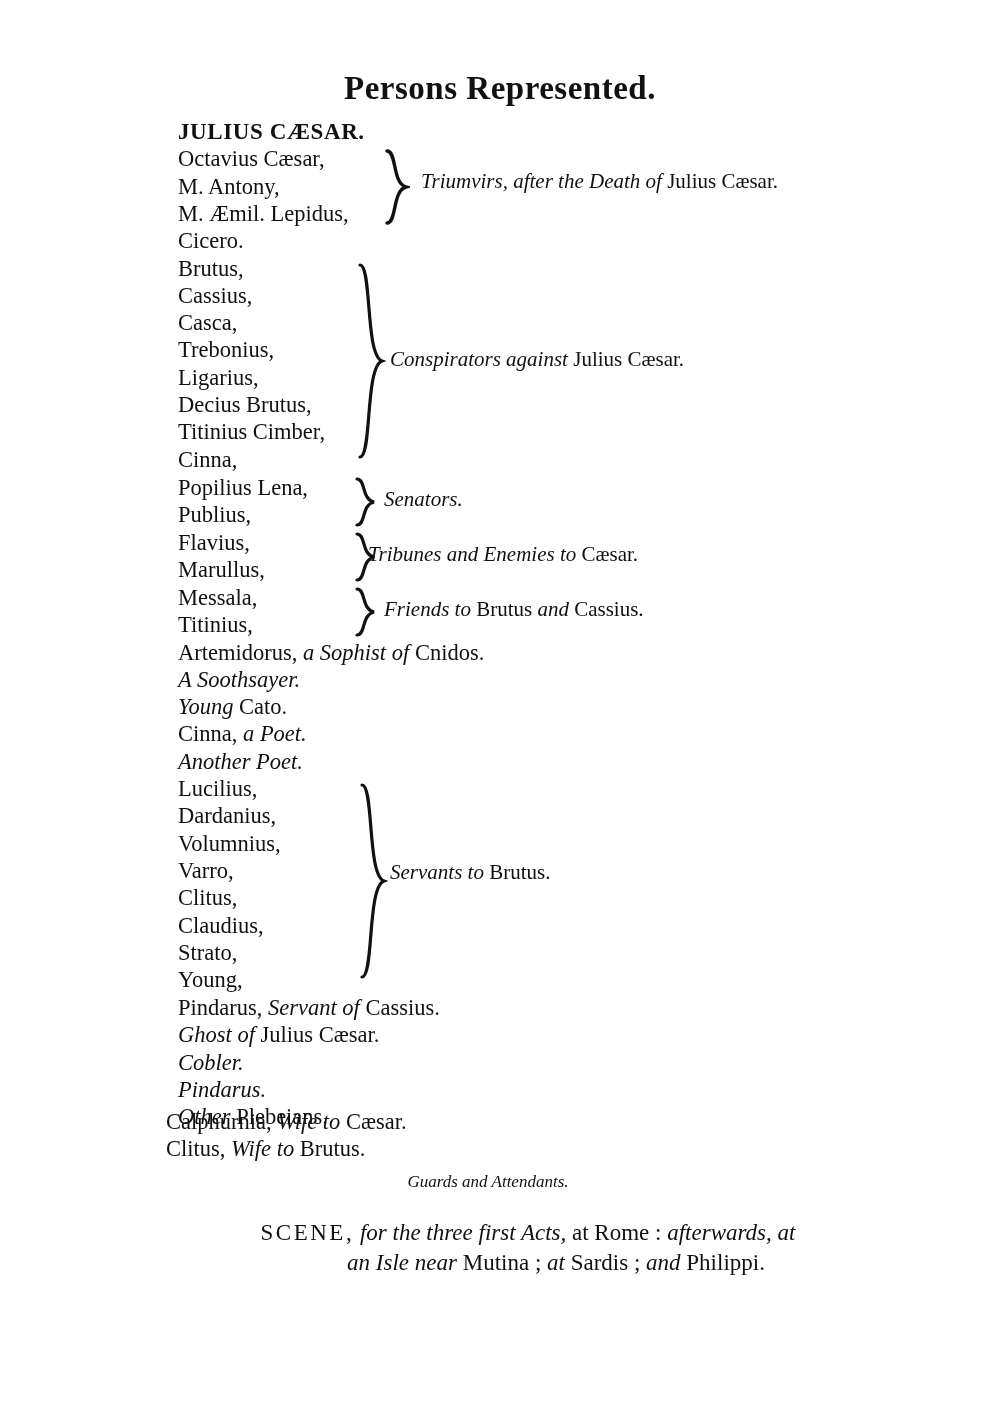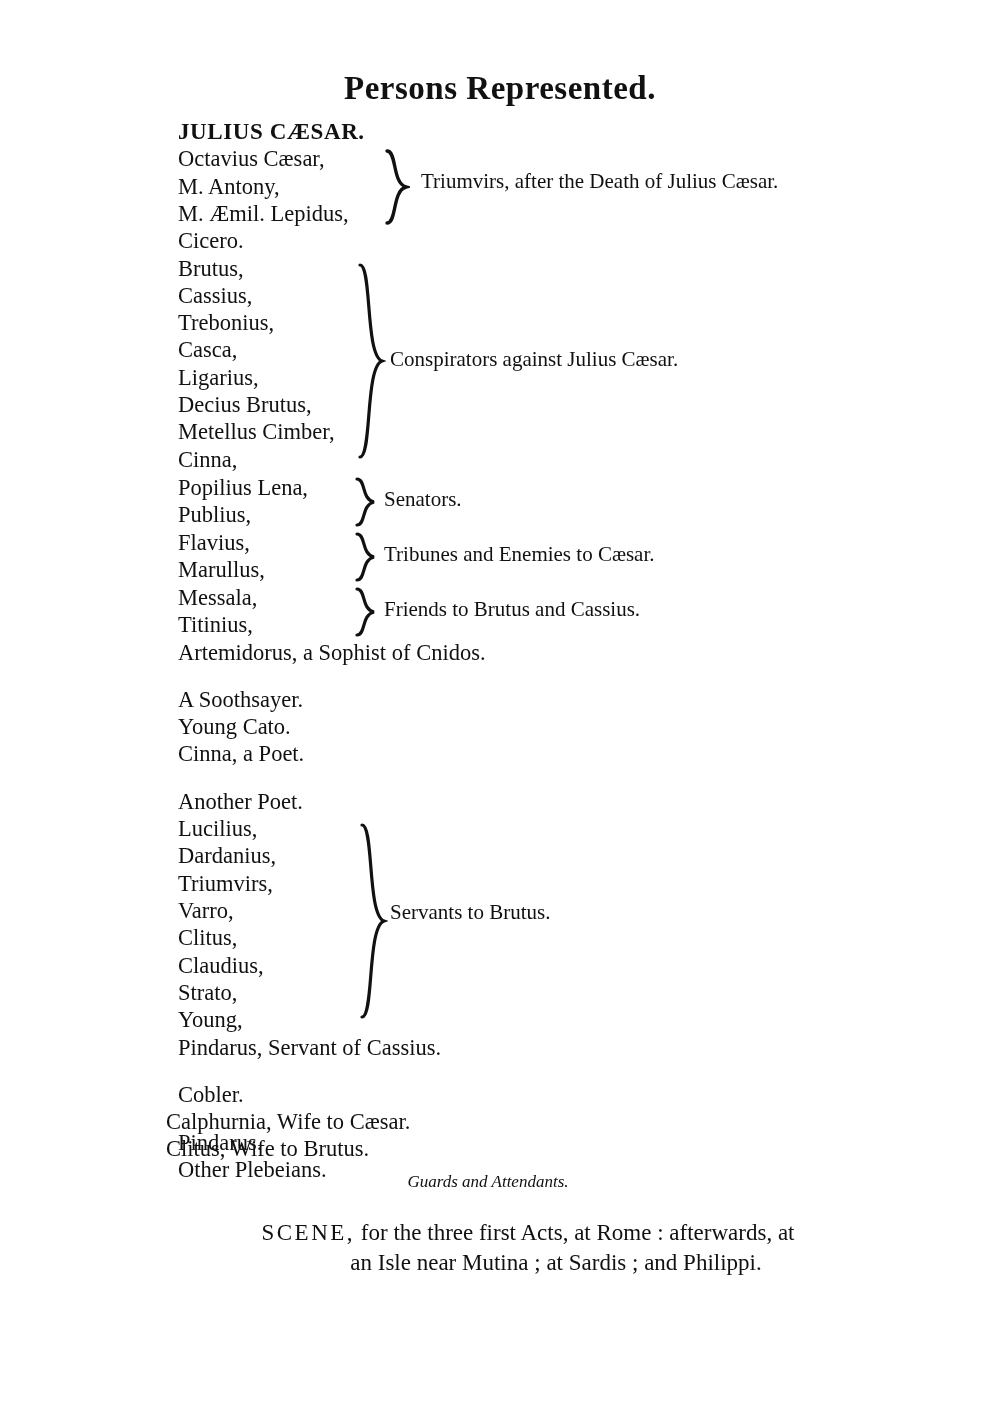--- a/index.html
+++ b/index.html
@@ -48,21 +48,21 @@
     line-height: 27.3px;
     font-size: 22.5px;
     white-space: nowrap;
     position: relative;
   }
   .line.big {
     font-size: 23px;
     letter-spacing: 0.6px;
   }
   .ital {
-    margin-top: 20px;
+    font-style: italic;
   }
   .bold {
     font-weight: bold;
   }
 
   
   .group {
     position: relative;
   }
   .brace {
@@ -139,25 +139,25 @@
       <div class="grouplabel" style="left:243px; top:24px;">
         <span class="ital">Triumvirs, after the Death of</span><span> Julius Cæsar.</span>
       </div>
     </div>
 
     <div class="line">Cicero.</div>
 
     <div class="group" style="height:219px;">
       <div class="line">Brutus,</div>
       <div class="line">Cassius,</div>
+      <div class="line">Casca,</div>
       <div class="line">Trebonius,</div>
-      <div class="line">Casca,</div>
       <div class="line">Ligarius,</div>
       <div class="line">Decius Brutus,</div>
-      <div class="line">Metellus Cimber,</div>
+      <div class="line">Titinius Cimber,</div>
       <div class="line">Cinna,</div>
       <div class="brace" style="left:178px; top:8px;">
         <svg class="bracesvg" width="30" height="196" viewBox="0 0 30 196" aria-hidden="true">
           <path d="M4 2 C 16 2, 9 92, 26 98 C 9 104, 16 194, 4 194" fill="none" stroke="#111" stroke-width="3.2" stroke-linecap="round"></path>
         </svg>
       </div>
       <div class="grouplabel" style="left:212px; top:92px;">
         <span class="ital">Conspirators against</span><span> Julius Cæsar.</span>
       </div>
     </div>
@@ -176,21 +176,21 @@
     </div>
 
     <div class="group" style="height:55px;">
       <div class="line">Flavius,</div>
       <div class="line">Marullus,</div>
       <div class="brace" style="left:176px; top:3px;">
         <svg class="bracesvg" width="24" height="50" viewBox="0 0 24 50" aria-hidden="true">
           <path d="M3 2 C 12 2, 7 22, 20 25 C 7 28, 12 48, 3 48" fill="none" stroke="#111" stroke-width="3.2" stroke-linecap="round"></path>
         </svg>
       </div>
-      <div class="grouplabel" style="left:206px; top:13px;text-align:center;">
+      <div class="grouplabel" style="left:190px; top:13px;text-align:center;">
         <span class="ital">Tribunes and Enemies to</span><span> Cæsar.</span>
       </div>
     </div>
 
     <div class="group" style="height:55px;">
       <div class="line">Messala,</div>
       <div class="line">Titinius,</div>
       <div class="brace" style="left:176px; top:3px;">
         <svg class="bracesvg" width="24" height="50" viewBox="0 0 24 50" aria-hidden="true">
           <path d="M3 2 C 12 2, 7 22, 20 25 C 7 28, 12 48, 3 48" fill="none" stroke="#111" stroke-width="3.2" stroke-linecap="round"></path>
@@ -213,40 +213,43 @@
 
     <div class="line">
       <span>Cinna,</span><span class="ital"> a Poet.</span>
     </div>
 
     <div class="line ital">Another Poet.</div>
 
     <div class="group" style="height:219px;">
       <div class="line">Lucilius,</div>
       <div class="line">Dardanius,</div>
-      <div class="line">Triumvirs,</div>
+      <div class="line">Volumnius,</div>
       <div class="line">Varro,</div>
       <div class="line">Clitus,</div>
       <div class="line">Claudius,</div>
       <div class="line">Strato,</div>
       <div class="line">Young,</div>
       <div class="brace" style="left:180px; top:8px;">
         <svg class="bracesvg" width="30" height="196" viewBox="0 0 30 196" aria-hidden="true">
           <path d="M4 2 C 16 2, 9 92, 26 98 C 9 104, 16 194, 4 194" fill="none" stroke="#111" stroke-width="3.2" stroke-linecap="round"></path>
         </svg>
       </div>
       <div class="grouplabel" style="left:212px; top:85px;">
         <span class="ital">Servants to</span><span> Brutus.</span>
       </div>
     </div>
 
     <div class="line">
       <span>Pindarus,</span><span class="ital"> Servant of</span><span> Cassius.</span>
     </div>
 
+    <div class="line">
+      <span class="ital">Ghost</span><span class="ital"> of</span><span> Julius Cæsar.</span>
+    </div>
 
     <div class="line ital">Cobler.</div>
     <div class="line ital">Pindarus.</div>
 
     <div class="line">
       <span class="ital">Other</span><span> Plebeians.</span>
     </div>
 
   </div>
 

